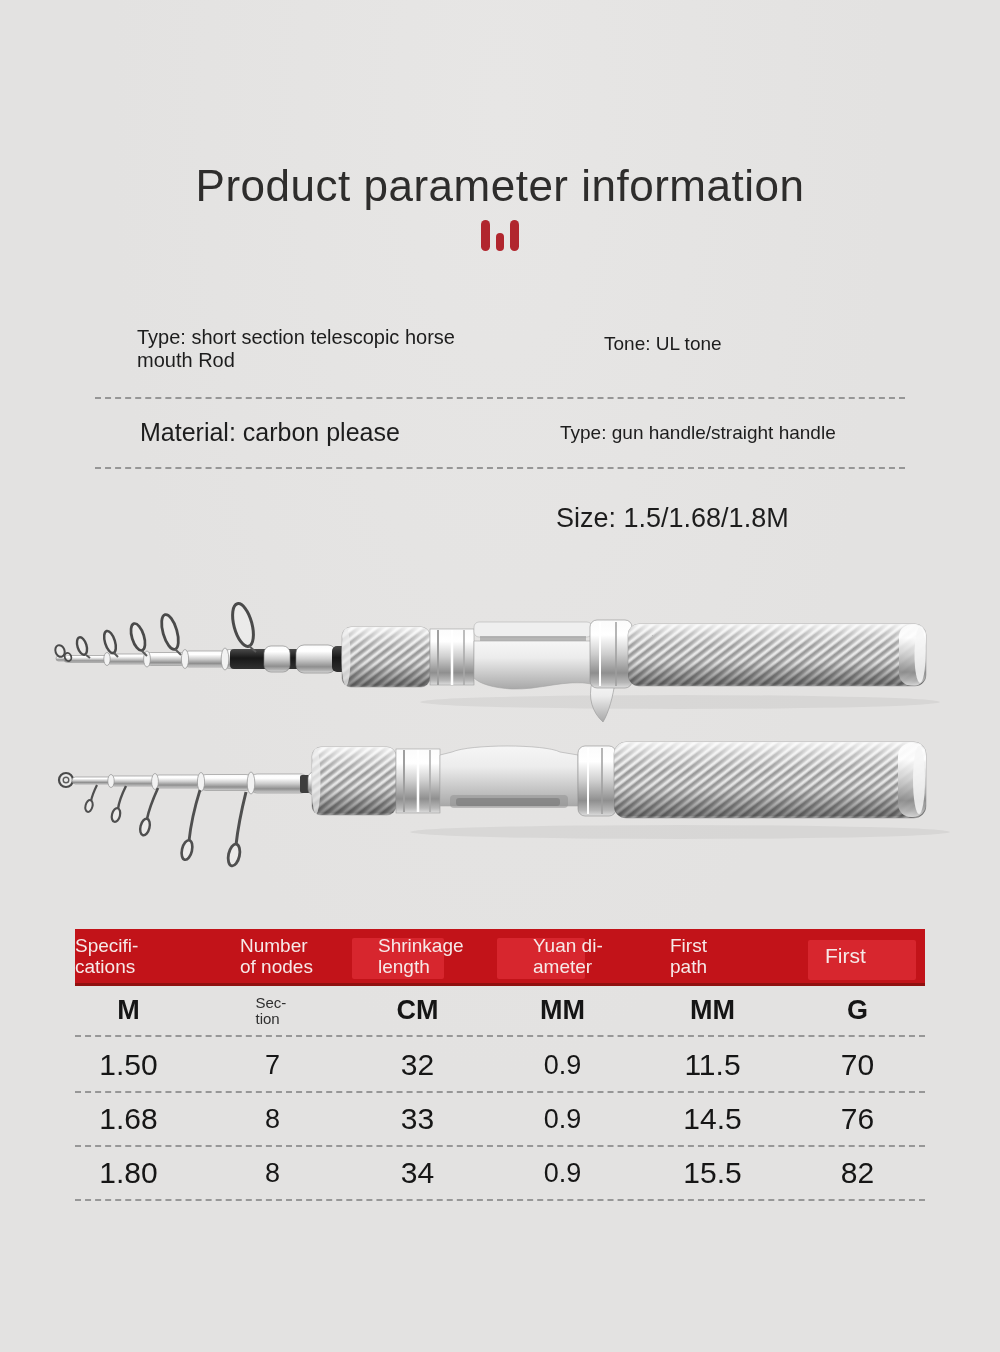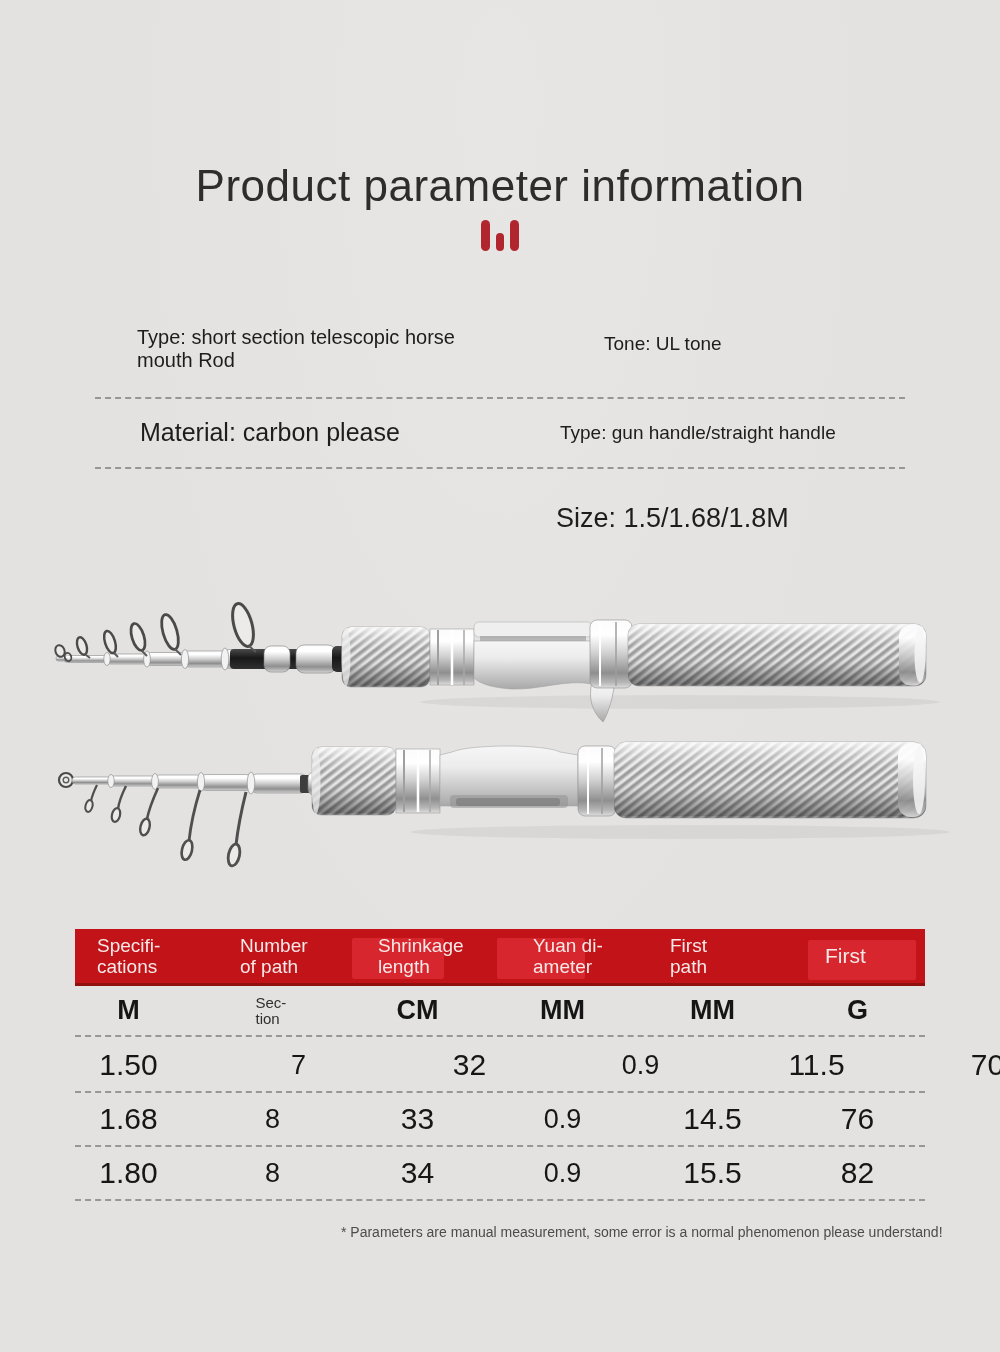--- a/index.html
+++ b/index.html
@@ -46,21 +46,21 @@
   .rod-bottom{top:730px;}
 
   
   .tbl-header{
     position:absolute;left:75px;top:929px;width:850px;height:57px;
     background:#c21319;border-bottom:3px solid #90100f;box-sizing:border-box;
     display:grid;grid-template-columns:125px 145px 145px 145px 155px 135px;
     align-items:center;color:#f6e9e8;font-size:19px;line-height:21.5px;
   }
   .tbl-header .hcell span{display:inline-block;}
-  .hcell.h1{padding-left:22px;} .hcell.h1 span{max-width:72px;}
+  .hcell.h1{} .hcell.h1 span{max-width:72px;}
   .hcell.h2{padding-left:40px;} .hcell.h2 span{max-width:82px;}
   .hcell.h3{padding-left:33px;} .hcell.h3 span{max-width:94px;}
   .hcell.h4{padding-left:35px;} .hcell.h4 span{max-width:50px;}
   .hcell.h5{padding-left:43px;} .hcell.h5 span{max-width:80px;}
   .hcell.h6{padding-left:35px;font-size:21px;}
   .hpatch{position:absolute;background:#d7262e;border-radius:2px;}
   .hpatch.p1{left:277px;top:9px;width:92px;height:41px;}
   .hpatch.p2{left:422px;top:9px;width:88px;height:41px;}
   .hpatch.p3{left:733px;top:11px;width:108px;height:40px;}
   .hcell{position:relative;}
@@ -74,21 +74,21 @@
     font-weight:bold;font-size:27px;color:#151515;}
   .ucell.c1{padding-right:18px;}
   .ucell.sec{font-weight:400;font-size:15px;line-height:16px;color:#2f2f2f;}
   .ucell.sec span{display:inline-block;max-width:34px;text-align:left;}
 
   .data-row{
     position:absolute;left:75px;width:850px;height:54px;
     display:grid;grid-template-columns:125px 145px 145px 145px 155px 135px;
     align-items:center;border-bottom:2px dashed #979797;box-sizing:border-box;
   }
-  .data-row.r1{top:1039px;gap:26px;}
+  .data-row.r1{top:1039px;}
   .data-row.r2{top:1093px;}
   .data-row.r3{top:1147px;}
   .dcell{display:flex;justify-content:center;align-items:center;
     font-size:30px;color:#161616;}
   .dcell.c1{padding-right:18px;}
   .dcell.c2,.dcell.c4{font-size:27px;}
 
   .footnote{
     position:absolute;left:341px;top:1222px;width:608px;
     font-size:14px;line-height:20px;color:#4c4c4c;
@@ -304,21 +304,21 @@
     <rect x="614" y="742" width="312" height="76" rx="12" fill="url(#shadeB)"></rect>
     <rect x="898" y="743" width="28" height="74" rx="13" fill="url(#metalB)" opacity="0.92"></rect>
     <ellipse cx="919" cy="780" rx="6" ry="34" fill="#f6f6f6" opacity="0.85"></ellipse>
   </svg>
 
   <div class="tbl-header">
     <div class="hpatch p1"></div>
     <div class="hpatch p2"></div>
     <div class="hpatch p3"></div>
     <div class="hcell h1"><span>Specifi-cations</span></div>
-    <div class="hcell h2"><span>Number of path</span></div>
+    <div class="hcell h2"><span>Number of nodes</span></div>
     <div class="hcell h3"><span>Shrinkage length</span></div>
     <div class="hcell h5"><span>Yuan di-ameter</span></div>
     <div class="hcell h4"><span>First path</span></div>
     <div class="hcell h6"><span>First</span></div>
   </div>
 
   <div class="units-row">
     <div class="ucell c1">M</div>
     <div class="ucell sec">
         <span>Sec-tion</span>
@@ -347,15 +347,14 @@
   </div>
   <div class="data-row r3">
     <div class="dcell c1">1.80</div>
     <div class="dcell c2">8</div>
     <div class="dcell c3">34</div>
     <div class="dcell c4">0.9</div>
     <div class="dcell c5">15.5</div>
     <div class="dcell c6">82</div>
   </div>
 
-  <div class="footnote">* Parameters are manual measurement, some error is a normal phenomenon please understand!</div>
 
 </div>
 
 </body></html>

